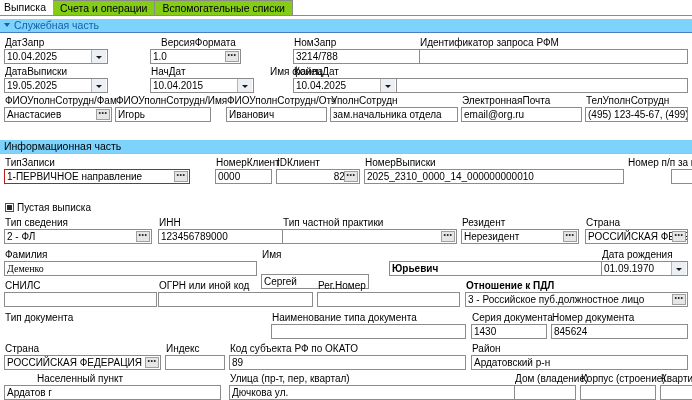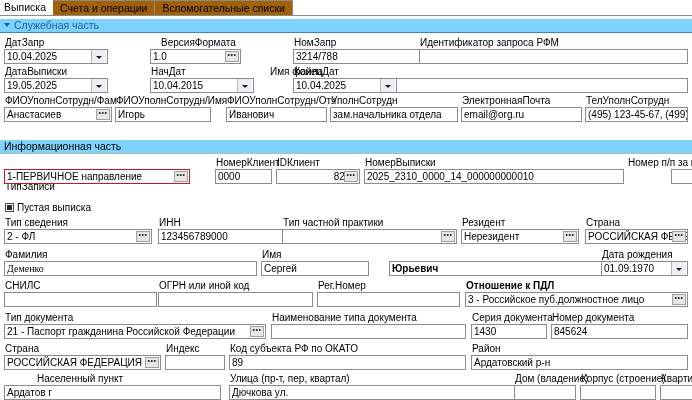--- a/index.html
+++ b/index.html
@@ -40,21 +40,21 @@
     color: #000;
   }
   .tab.active {
     background: #ffffff;
     border: none;
     border-bottom: 1px solid #ffffff;
     z-index: 3;
     top: 0px;
     padding: 0 7px 0 2px;
   }
-  .tab.inactive { background: #a16207; }
+  .tab.inactive { background: #84cc16; }
 
   
   .section-head {
     position: relative;
     height: 14px;
     line-height: 13px;
     padding-left: 4px;
     color: #1a5fa8;
     font-size: 10.5px;
     box-sizing: border-box;
@@ -245,21 +245,21 @@
 
   <div class="lbl" style="left:586px; top:95px;">ТелУполнСотрудн</div>
   <div class="box" style="left:585px; top:107px; width:103px;">
     <span>(495) 123-45-67, (499) 987</span>
   </div>
 
   <div class="section-head section-head2" style="position:absolute; left:0; top:140px; width:692px;">
     <span>Информационная часть</span>
   </div>
 
-  <div class="lbl" style="left:5px;  top:157px;margin-top:24px;">ТипЗаписи</div>
+  <div class="lbl" style="left:5px;  top:157px;">ТипЗаписи</div>
   <div class="box ell focus" style="left:4px; top:169px; width:186px;">
     <span>1-ПЕРВИЧНОЕ направление</span>
     <span class="ebtn"></span>
   </div>
 
   <div class="lbl" style="left:216px; top:157px;">НомерКлиент</div>
   <div class="box" style="left:215px; top:169px; width:57px;">
     <span>0000</span>
   </div>
 
@@ -311,21 +311,21 @@
     <span>РОССИЙСКАЯ ФЕДЕР.</span>
     <span class="ebtn"></span>
   </div>
 
   <div class="lbl" style="left:5px;  top:249px;">Фамилия</div>
   <div class="box" style="left:4px; top:261px; width:253px;font-family:Liberation Serif, serif;">
     <span>Деменко</span>
   </div>
 
   <div class="lbl" style="left:262px; top:249px;">Имя</div>
-  <div class="box" style="left:261px; top:261px; width:108px;">
+  <div class="box" style="left:261px; top:274px; width:108px;">
     <span>Сергей</span>
   </div>
 
   <div class="lbl" style="left:390px; top:267px;">Отчество</div>
   <div class="box" style="left:389px; top:261px; width:239px;font-weight:bold;">
     <span>Юрьевич</span>
   </div>
 
   <div class="lbl" style="left:602px; top:249px;">Дата рождения</div>
   <div class="box combo" style="left:601px; top:261px; width:87px;">
@@ -348,24 +348,20 @@
     <span></span>
   </div>
 
   <div class="lbl" style="left:466px; top:280px;font-weight:bold;">Отношение к ПДЛ</div>
   <div class="box ell" style="left:465px; top:292px; width:223px;">
     <span>3 - Российское пуб.должностное лицо</span>
     <span class="ebtn"></span>
   </div>
 
   <div class="lbl" style="left:5px;  top:312px;">Тип документа</div>
-  <div class="box ell" style="left:4px; top:324px; width:262px;">
-    <span>21 - Паспорт гражданина Российской Федерации</span>
-    <span class="ebtn"></span>
-  </div>
 
   <div class="lbl" style="left:272px; top:312px;">Наименование типа документа</div>
   <div class="box" style="left:271px; top:324px; width:195px;">
     <span></span>
   </div>
 
   <div class="lbl" style="left:472px; top:312px;">Серия документа</div>
   <div class="box" style="left:471px; top:324px; width:76px;">
     <span>1430</span>
   </div>

